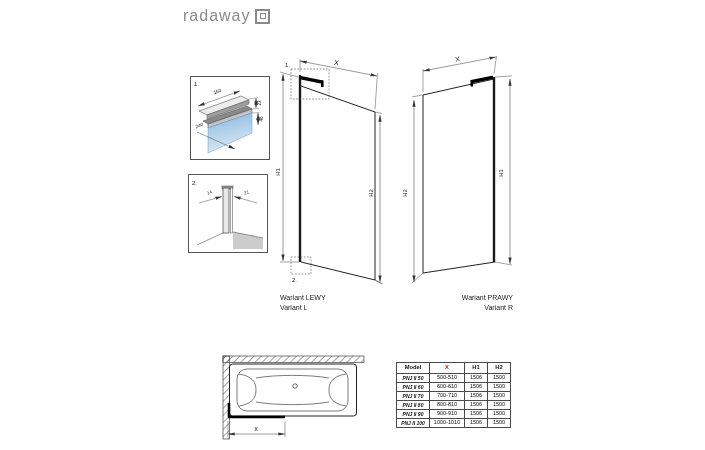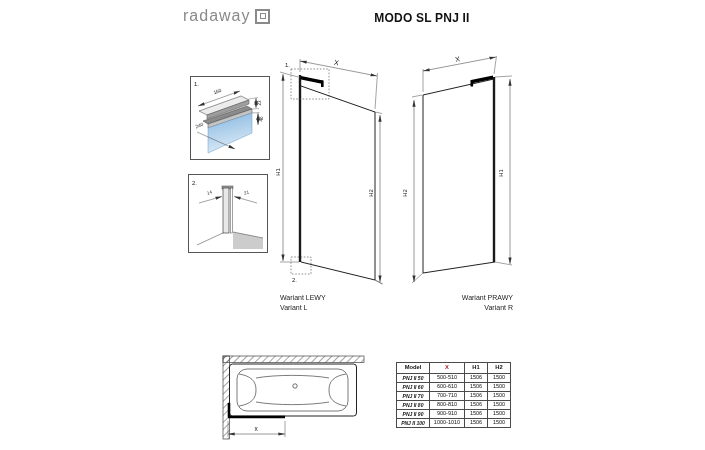--- a/index.html
+++ b/index.html
@@ -36,21 +36,20 @@
 <body>
 
 <div class="page">
 
   <div class="logo">
     <span class="logo-text">radaway</span>
     <span class="logo-mark">
         <span class="logo-mark-inner"></span>
       </span>
   </div>
-  <div class="title">MODO SL PNJ II</div>
 
   <div class="detail-box" id="d1-box">
     <svg width="78" height="82" viewBox="0 0 78 82">
       <defs>
         <linearGradient id="gl" x1="0" y1="0" x2="0.25" y2="1">
           <stop offset="0" stop-color="#86b7e0"></stop>
             <stop offset="1" stop-color="#d9e9f6"></stop>
         </linearGradient>
         <marker id="e1" markerUnits="userSpaceOnUse" markerWidth="8" markerHeight="5" refX="6.6" refY="2.5" orient="auto">
             <path d="M0,0.9 L6.6,2.5 L0,4.1 Z" fill="#333"></path>

